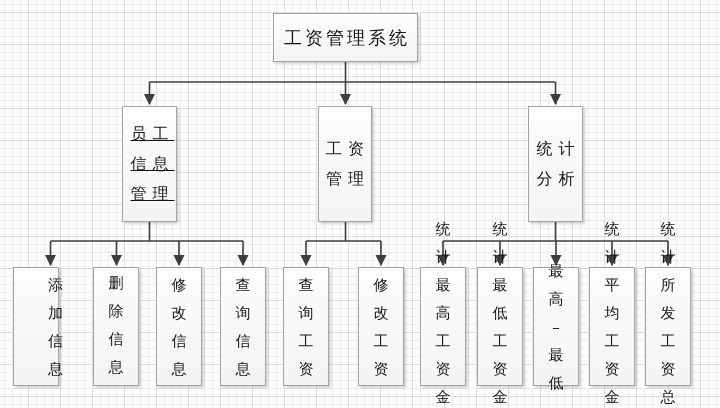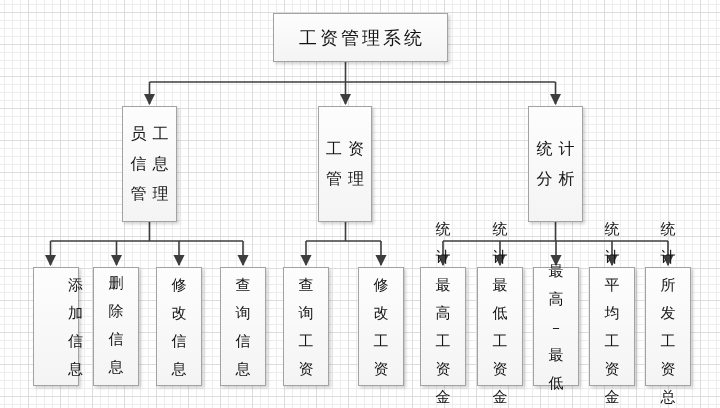--- a/index.html
+++ b/index.html
@@ -33,44 +33,44 @@
     background: linear-gradient(180deg, #fdfdfd 0%, #f4f4f4 100%);
     box-shadow: 2px 2px 3px rgba(0,0,0,0.18);
     display: flex;
     align-items: center;
     justify-content: center;
     text-align: center;
     color: #141414;
     white-space: pre-line;
   }
   .node.root {
-    left: 273px; top: 13px; width: 175px; height: 49px;
+    left: 273px; top: 13px; width: 145px; height: 49px;
     font-size: 18px;
     letter-spacing: 3px;
     padding-left: 3px;
     line-height: 24px;
   }
   .node.mid {
     top: 106px; height: 116px;
     font-size: 16px;
     letter-spacing: 6px;
     padding-left: 6px;
     line-height: 30px;
   }
-  .node.mid.b0 { left: 122px; width: 55px; }
+  .node.mid.b0 { left: 122px; width: 55px; text-decoration: underline; }
   .node.mid.b1 { left: 318px; width: 54px; }
   .node.mid.b2 { left: 528px; width: 55px; }
   .node.leaf {
     top: 267px; height: 119px; width: 46px;
     font-size: 15px;
     letter-spacing: 5px;
     padding-left: 5px;
     line-height: 28px;
   }
-  .leaf.c0  { left: 33px; padding-left: 44px;  }
+  .leaf.c0  { left: 13px; padding-left: 44px;  }
   .leaf.c1  { left: 93px; font-family: Liberation Mono, monospace;  }
   .leaf.c2  { left: 156px; }
   .leaf.c3  { left: 220px; }
   .leaf.c4  { left: 283px; }
   .leaf.c5  { left: 358px; }
   .leaf.c6  { left: 420px; }
   .leaf.c7  { left: 477px; }
   .leaf.c8  { left: 533px; }
   .leaf.c9  { left: 589px; }
   .leaf.c10 { left: 645px; }

